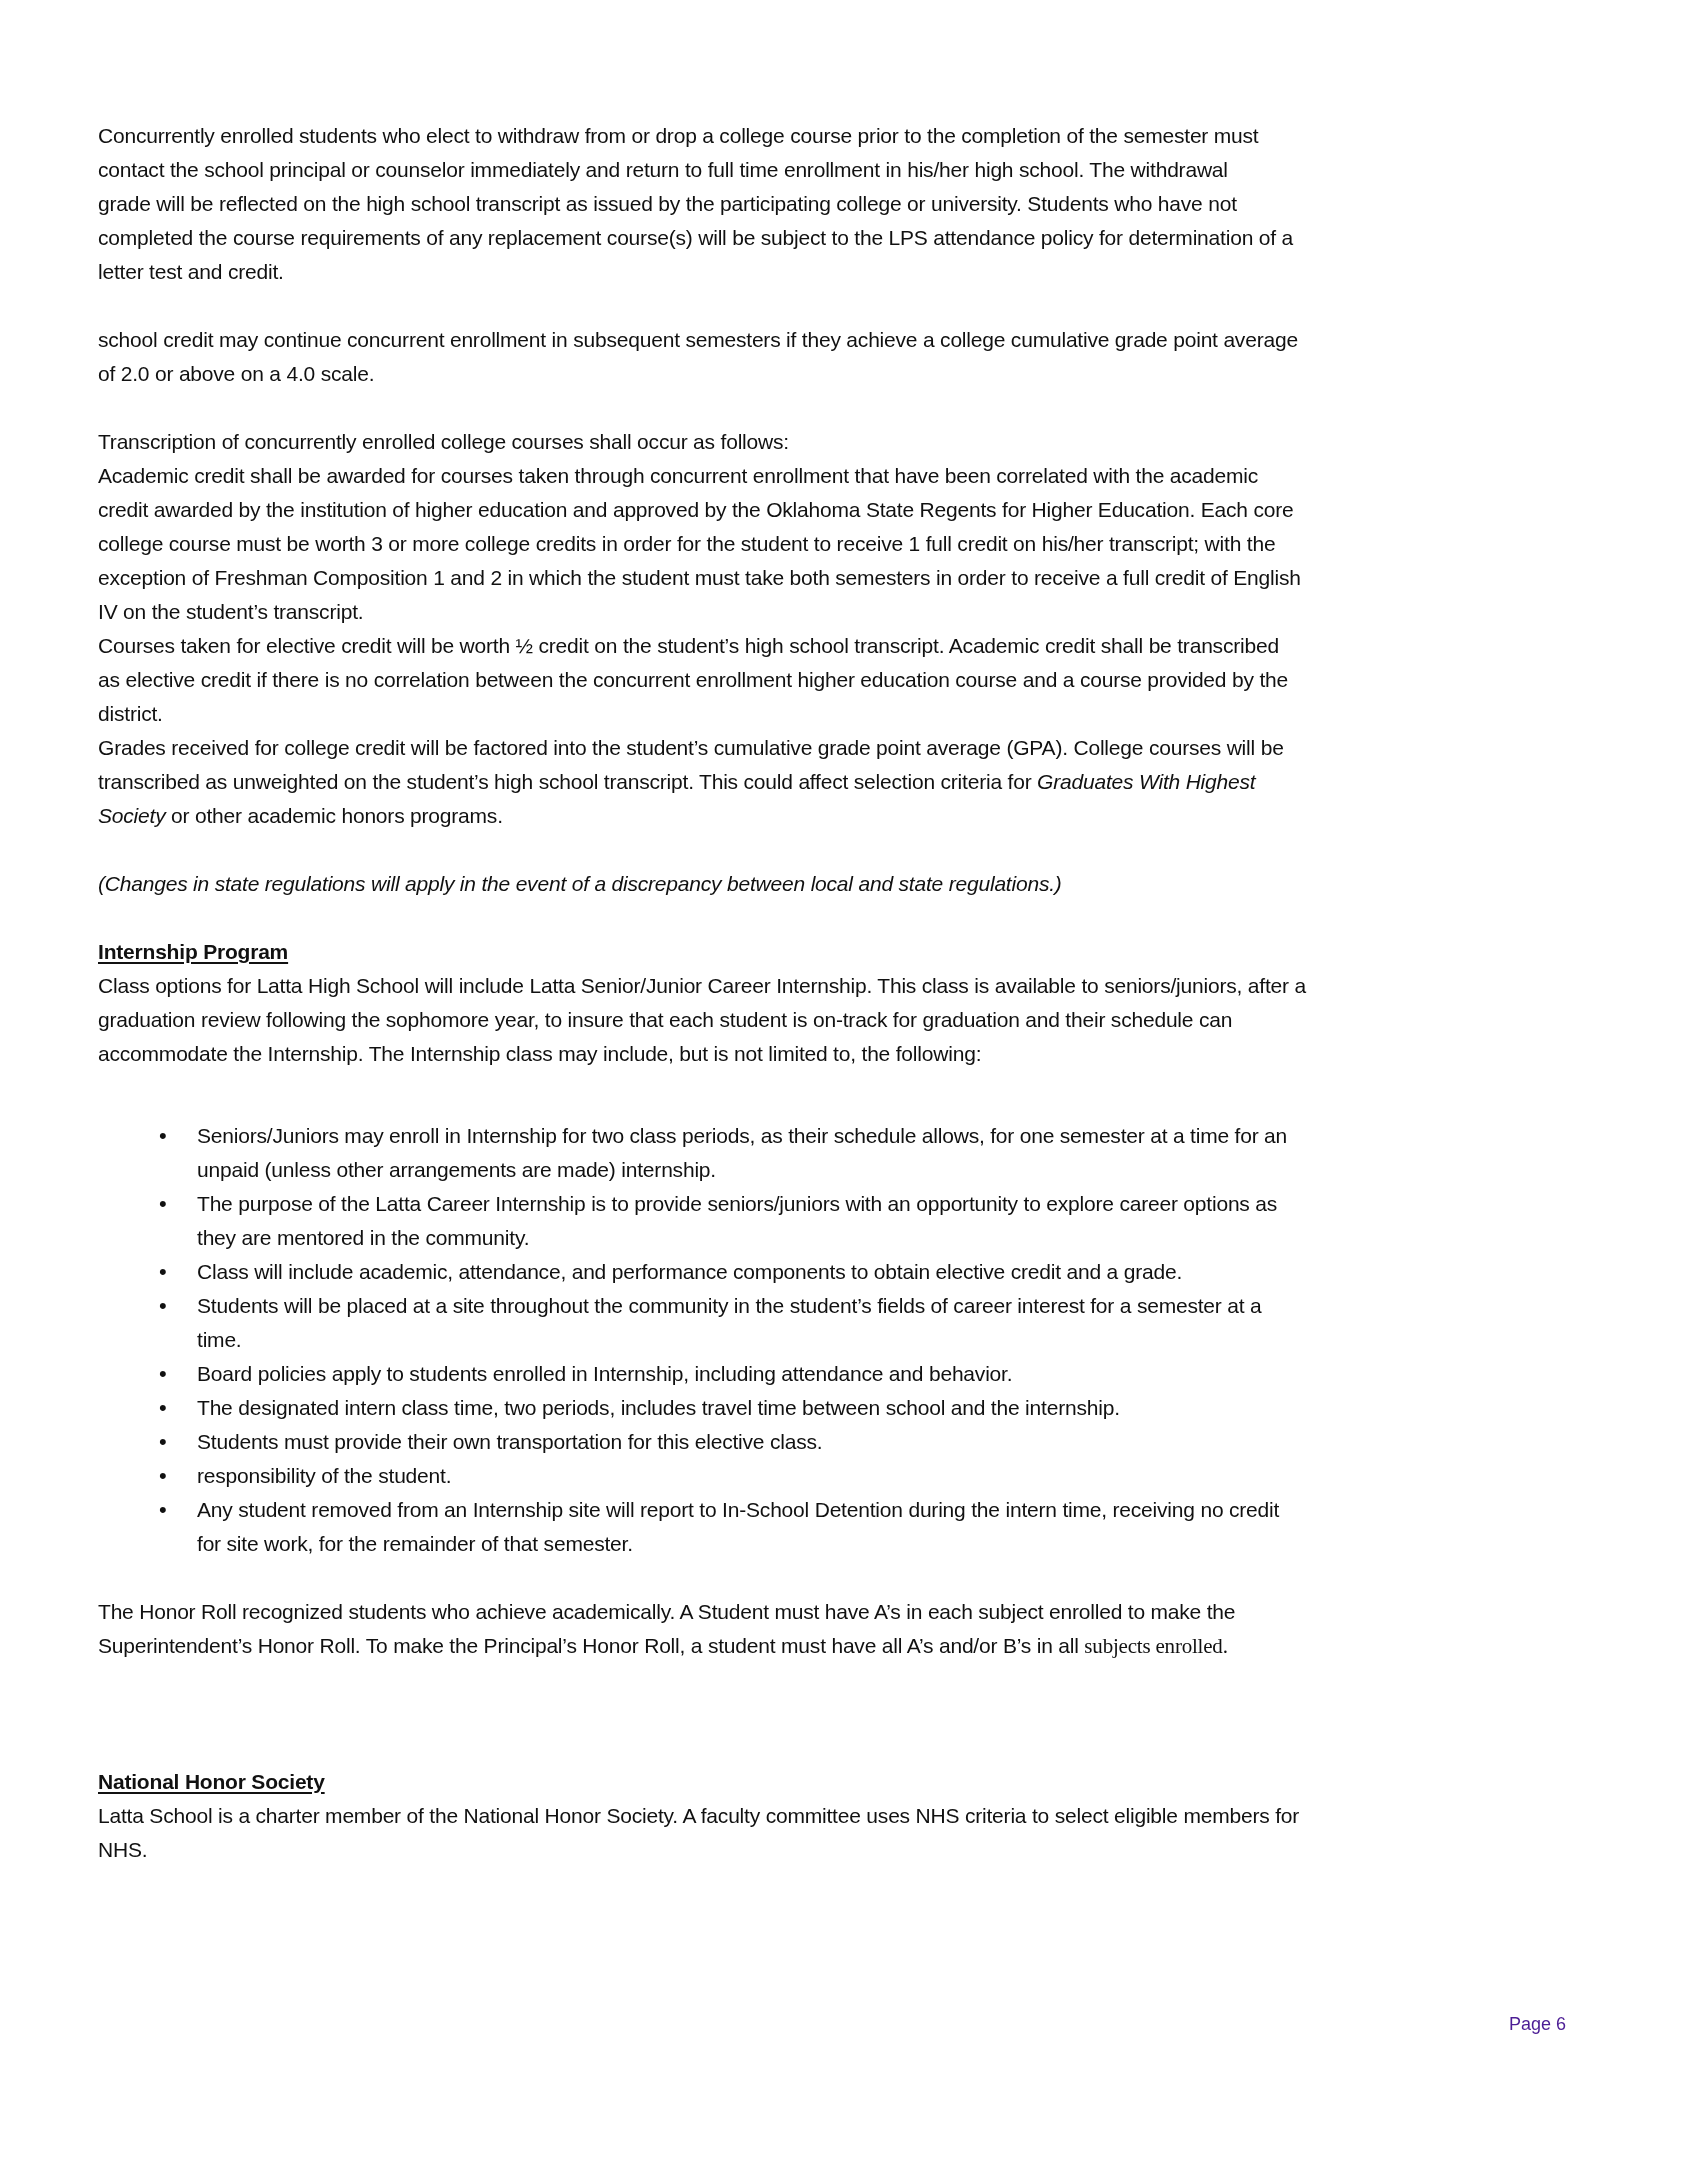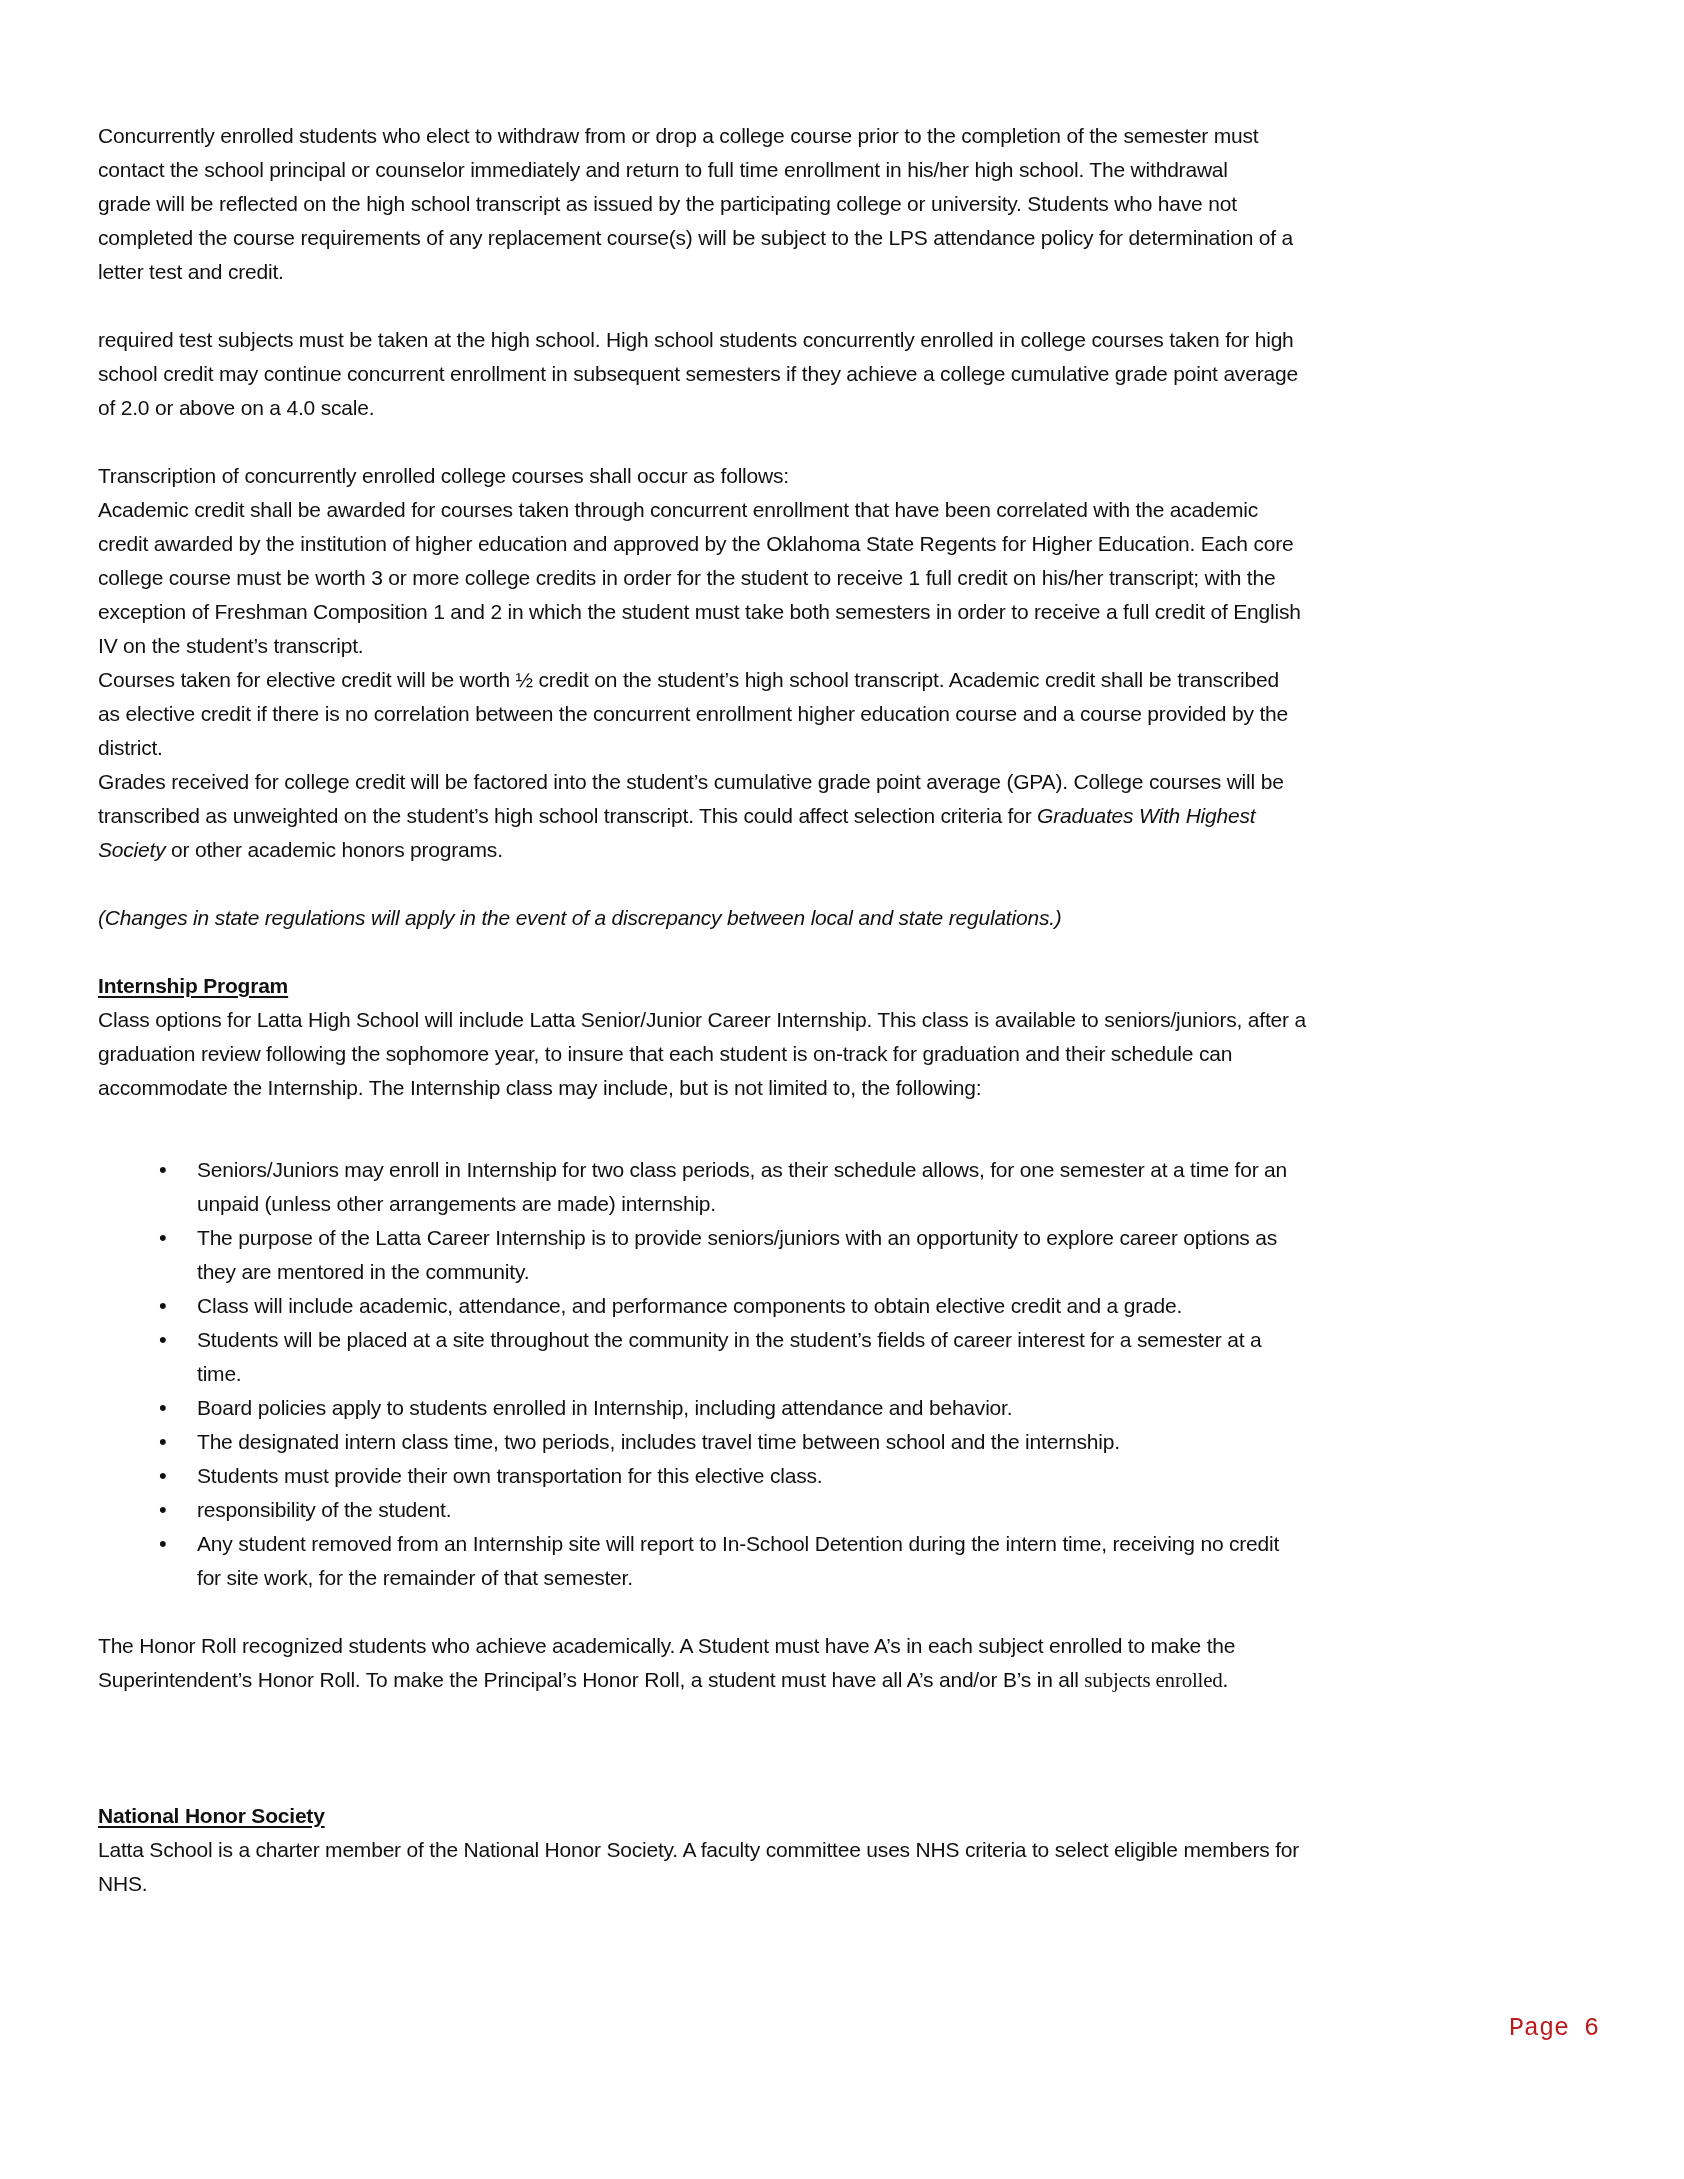--- a/index.html
+++ b/index.html
@@ -53,41 +53,40 @@
       font-size: 22px;
       line-height: 34px;
     }
     .serif-tail {
       font-family: "Liberation Serif", serif;
     }
     .page-number {
       position: absolute;
       left: 1509px;
       top: 2014px;
-      font-family: Liberation Mono, monospace;
-      font-size: 25px;
-      color: #b91c1c;
+      font-family: Liberation Sans, sans-serif;
+      font-size: 18px;
+      color: #4c1d95;
     }
   </style>
 </head>
 <body>
 
 <div class="page">
 
   <div>
     <div class="line">Concurrently enrolled students who elect to withdraw from or drop a college course prior to the completion of the semester must</div>
     <div class="line">contact the school principal or counselor immediately and return to full time enrollment in his/her high school.  The withdrawal</div>
     <div class="line">grade will be reflected on the high school transcript as issued by the participating college or university.  Students who have not</div>
     <div class="line">completed the course requirements of any replacement course(s) will be subject to the LPS attendance policy for determination of a</div>
     <div class="line">letter test and credit.</div>
   </div>
   <div class="gap"></div>
 
   <div>
-    <div class="line">required test subjects must be taken at the high school.  High school students concurrently enrolled in college courses taken for high</div>
     <div class="line">school credit may continue concurrent enrollment in subsequent semesters if they achieve a college cumulative grade point average</div>
     <div class="line">of 2.0 or above on a 4.0 scale.</div>
   </div>
   <div class="gap"></div>
 
   <div>
     <div class="line">Transcription of concurrently enrolled college courses shall occur as follows:</div>
     <div class="line">Academic credit shall be awarded for courses taken through concurrent enrollment that have been correlated with the academic</div>
     <div class="line">credit awarded by the institution of higher education and approved by the Oklahoma State Regents for Higher Education.  Each core</div>
     <div class="line">college course must be worth 3 or more college credits in order for the student to receive 1 full credit on his/her transcript; with the</div>

